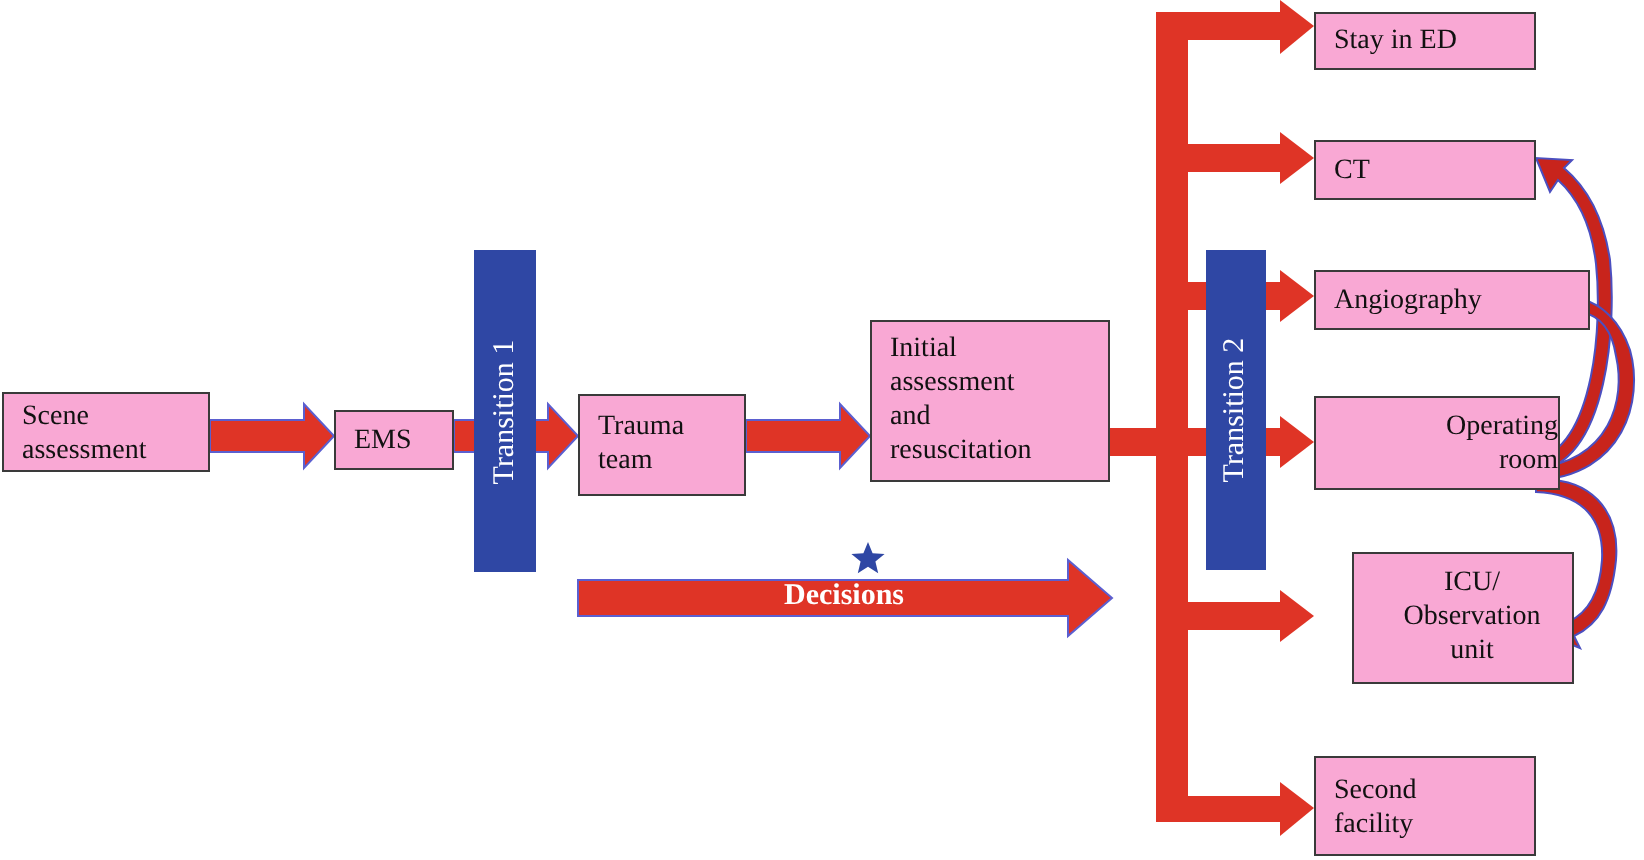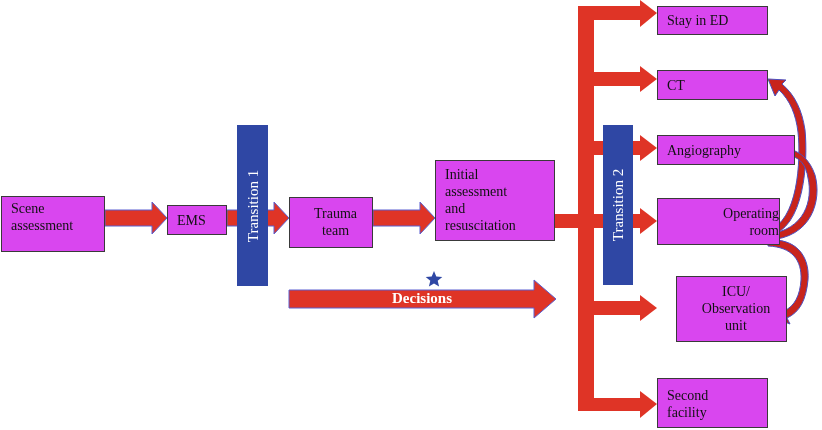--- a/index.html
+++ b/index.html
@@ -1,19 +1,19 @@
 <!DOCTYPE html>
 <html><head>
   <meta charset="utf-8">
   <style>
     html, body { margin: 0; padding: 0; background: #ffffff; }
     body { width: 822px; height: 430px; position: relative; overflow: hidden;
            font-family: "Liberation Serif", "DejaVu Serif", serif; }
     svg.diagram { position: absolute; left: 0; top: 0; }
-    .box { position: absolute; box-sizing: border-box; border: 1px solid #3a3a3a; background: #d946ef;
+    .box { position: absolute; box-sizing: border-box; border: 1px solid #3a3a3a; background: #f9a8d4;
            font-size: 14px; line-height: 17px; color: #111; padding: 3px 0 0 9px; white-space: pre-line; }
     .vbar { position: absolute; background: #2f47a4; box-sizing: border-box; }
     .vbar span { position: absolute; left: 50%; top: 50%; transform: translate(-50%,-50%) rotate(-90deg);
                  color: #fff; font-size: 15px; white-space: nowrap; }
     .dec-label { position: absolute; color: #fff; font-size: 15px; white-space: nowrap; transform: translateX(-50%); }
   </style>
 </head>
 <body>
 
 <svg class="diagram" width="822" height="430" viewBox="0 0 822 430">
@@ -55,24 +55,24 @@
 
 <div class="dec-label" style="left:422px; top:290px;font-weight:bold;">Decisions</div>
 
 <div class="vbar" style="left:237px; top:125px; width:31px; height:161px;">
   <span>Transition 1</span>
 </div>
 <div class="vbar" style="left:603px; top:125px; width:30px; height:160px;">
   <span>Transition 2</span>
 </div>
 
-<div class="box" style="left:1px; top:196px; width:104px; height:56px;">Scene
+<div class="box" style="left:1px; top:196px; width:104px; height:40px;">Scene
 assessment</div>
 <div class="box" style="left:167px; top:205px; width:60px; height:30px; padding-top:6px;">EMS</div>
-<div class="box" style="left:289px; top:197px; width:84px; height:51px; padding-top:7px;text-align:center;">Trauma
+<div class="box" style="left:289px; top:197px; width:84px; height:51px; padding-top:7px;">Trauma
 team</div>
 <div class="box" style="left:435px; top:160px; width:120px; height:81px; padding-top:5px;">Initial
 assessment
 and
 resuscitation</div>
 
 <div class="box" style="left:657px; top:6px; width:111px; height:29px; padding-top:5px;">Stay in ED</div>
 <div class="box" style="left:657px; top:70px; width:111px; height:30px; padding-top:6px;">CT</div>
 <div class="box" style="left:657px; top:135px; width:138px; height:30px; padding-top:6px;">Angiography</div>
 <div class="box" style="left:657px; top:198px; width:123px; height:47px; padding-top:6px;text-align:right;">Operating

